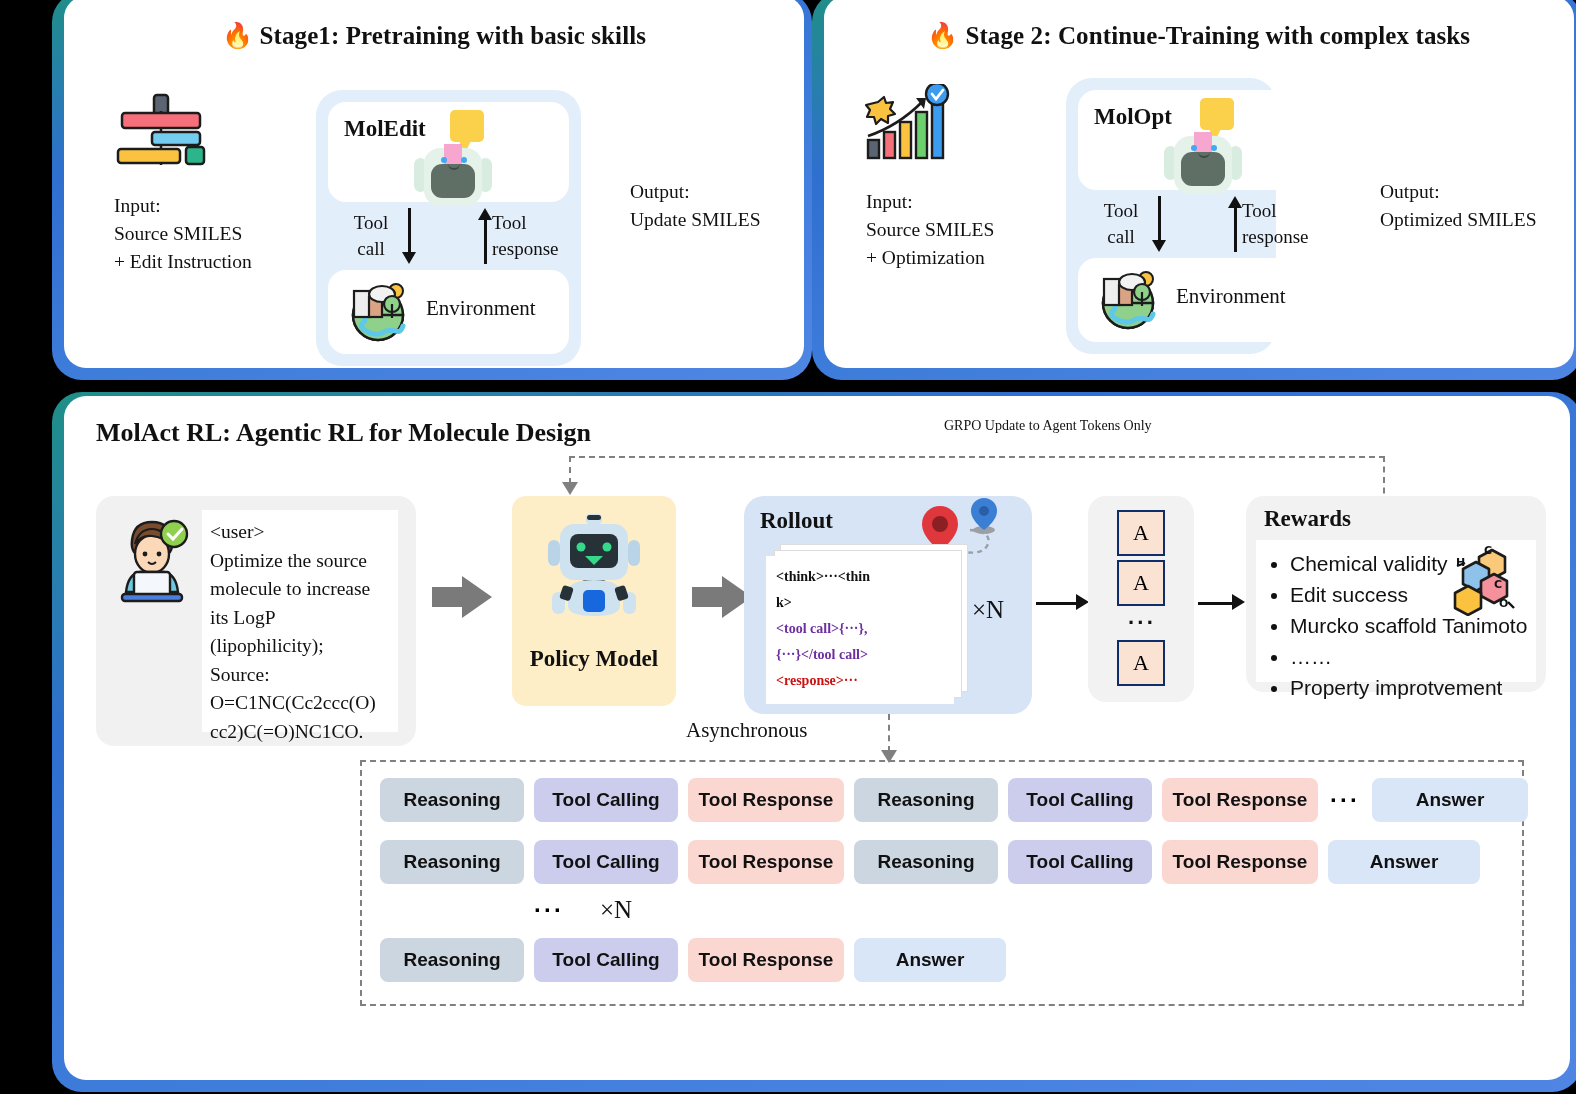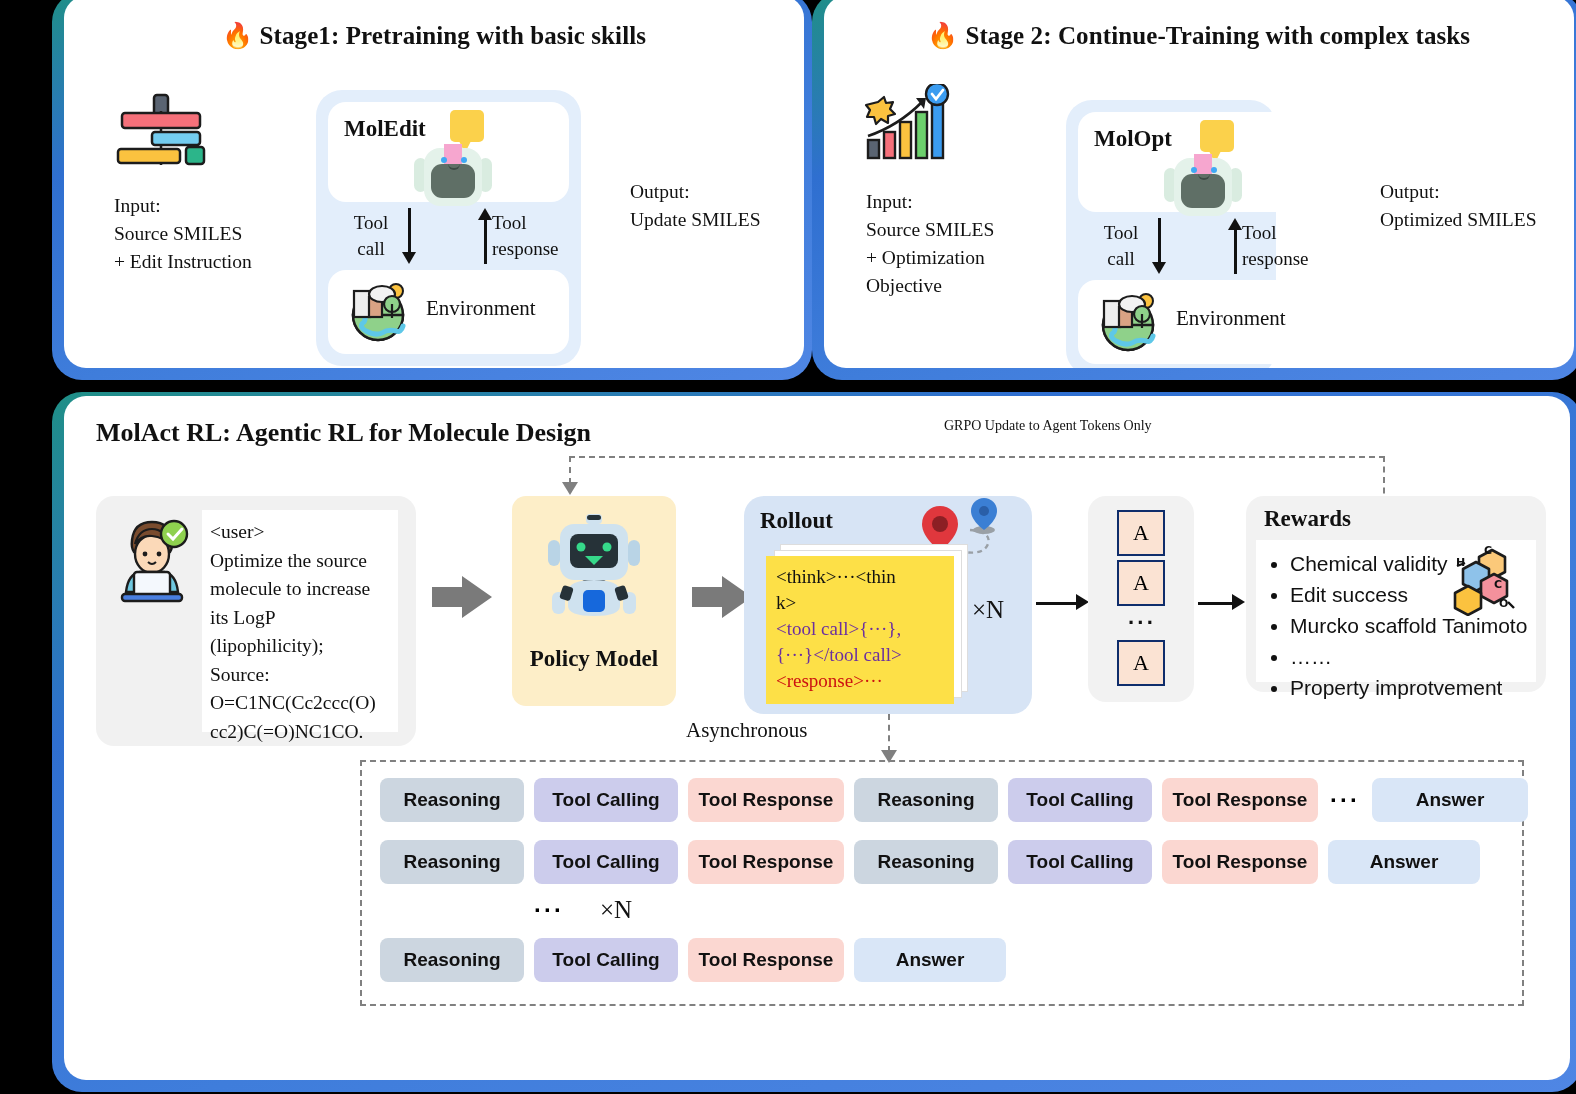--- a/index.html
+++ b/index.html
@@ -74,21 +74,21 @@
   .arrowhead-up { position:absolute; width:0;height:0;border-left:7px solid transparent;border-right:7px solid transparent;border-bottom:12px solid #111; }
 
   
   .sect-title { font-size:26px; font-weight:bold; }
   .userbox { position:absolute; background:#f1f1f1; border-radius:18px; }
   .usertext { position:absolute; background:#fff; font-size:19.5px; line-height:28.5px; color:#111; }
   .policybox { position:absolute; background:#fdeec8; border-radius:14px; }
   .policy-label { font-size:23px; font-weight:bold; text-align:center; }
   .rolloutbox { position:absolute; background:#d7e4f5; border-radius:20px; }
   .rollout-label { font-size:23px; font-weight:bold; }
-  .codecard { position:absolute; background:#fde047; font-size:19px; line-height:26px; font-weight:normal; }
+  .codecard { position:absolute; background:#ffffff; font-size:14px; line-height:26px; font-weight:bold; }
   .abox { position:absolute; background:#f2f2f2; border-radius:18px; }
   .acell { width:48px;height:46px;background:#fbe3d3;border:2.5px solid #0f2d6b;display:flex;align-items:center;justify-content:center;font-size:22px;font-family:"Liberation Serif",serif; }
   .rewardbox { position:absolute; background:#f2f2f2; border-radius:18px; }
   .rewardinner { position:absolute; background:#fff; }
   .rwlist { font-family:"Liberation Sans", sans-serif; font-size:21px; line-height:31px; color:#111; }
 
   .dashbox { position:absolute; border:2px dashed #808080; }
   .pill {
     display:flex;align-items:center;justify-content:center;
     border-radius:8px; font-family:"Liberation Sans", sans-serif;
@@ -200,24 +200,23 @@
       <path d="M54 14 L64 14 L62 25 Z" fill="#1c1c1c"></path>
       <path d="M16 18 l6-5 l2 6 l7-1 l-3 7 l5 5 l-7 2 l0 7 l-7-4 l-5 5 l-2-7 l-7 0 l3-7 l-4-5 z" fill="#fbc23f" stroke="#1c1c1c" stroke-width="2.2" stroke-linejoin="round"></path>
       <circle cx="75" cy="10" r="11" fill="#3b9cf0" stroke="#1c1c1c" stroke-width="2.4"></circle>
       <path d="M70 10 l4 5 l7-9" fill="none" stroke="#fff" stroke-width="2.8" stroke-linecap="round"></path>
     </svg>
 
     <div class="io-text" style="position:absolute;left:42px;top:192px;width:250px;">
       <div>Input:</div>
       <div>Source SMILES</div>
       <div>+ Optimization</div>
-      <div>Objective</div>
-    </div>
-
-    <div class="agentbox" style="left:242px;top:82px;width:210px;height:276px;margin-top:22px;">
+    </div>
+
+    <div class="agentbox" style="left:242px;top:82px;width:210px;height:276px;">
       <div class="whitecard" style="left:12px;top:12px;width:241px;height:100px;">
         <div class="cardlabel serif" style="position:absolute;left:16px;top:14px;">MolOpt</div>
         <div class="speech" style="left:122px;top:8px;"></div>
         <div class="robotm" style="position:absolute;left:86px;top:42px;">
           <div class="ear earL"></div>
             <div class="ear earR"></div>
           <div class="body"></div>
           <div class="pink"></div>
           <div class="face"></div>
           <div class="eye eyeL"></div>

